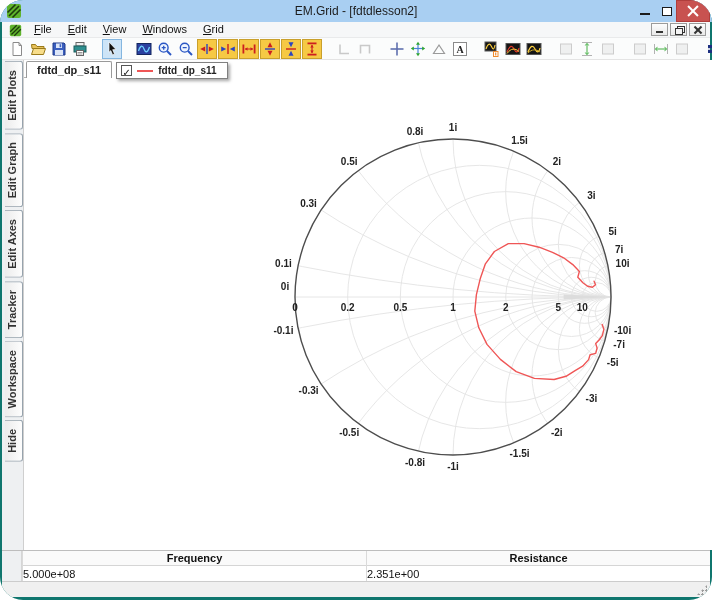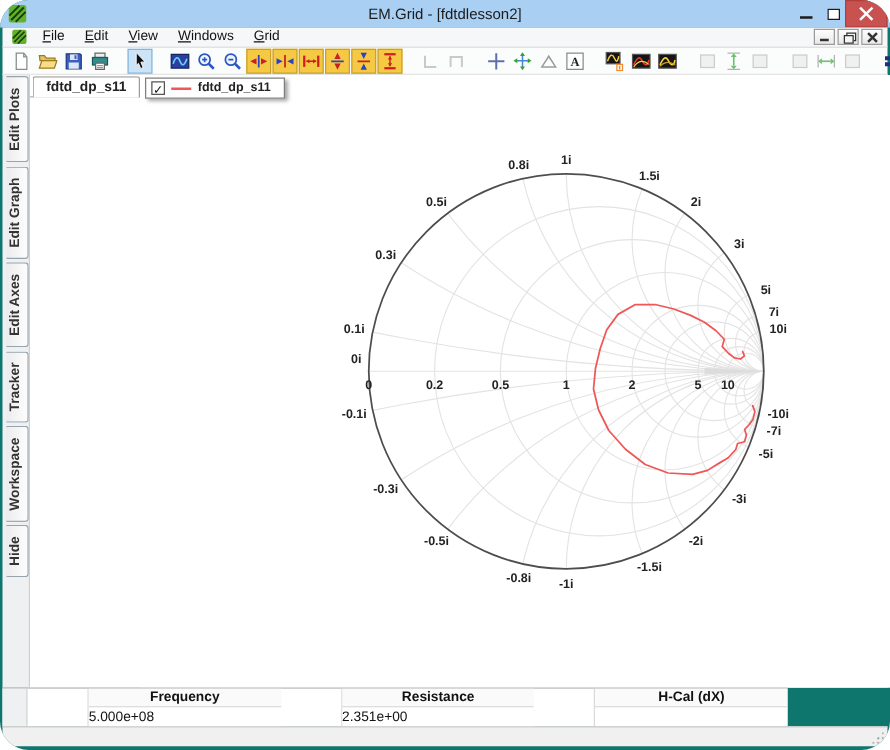--- a/index.html
+++ b/index.html
@@ -70,22 +70,22 @@
   .legend { position:absolute; left:4px; top:2px; display:flex; align-items:center; gap:5px;
             background:#fff; border:1px solid #808080; box-shadow:2px 2px 3px rgba(0,0,0,.35);
             padding:2px 10px 2px 4px; z-index:5; }
   .checkbox { width:11px; height:11px; background:#fff; border:1px solid #555; display:flex;
               align-items:center; justify-content:center; }
   .checkbox.checked .check::before { content:"✓"; font-size:10px; line-height:9px; color:#111; font-weight:700; }
   .legend-line { width:16px; height:0; border-top:2px solid #ef5656; }
   .legend-label { font-size:10px; font-weight:700; color:#222; }
 
   
-  .statusbar { position:absolute; left:2px; top:550px; width:628px; height:31px; background:#fff;
-               border-top:1px solid #bdbdbd; display:flex;gap:48px; }
+  .statusbar { position:absolute; left:2px; top:550px; width:708px; height:31px; background:#fff;
+               border-top:1px solid #bdbdbd; display:flex; }
   .status-left-pad { width:20px; background:#eef0f2; border-right:1px solid #d5d5d5; }
   .status-col { flex:1; display:flex; flex-direction:column; border-left:1px solid #dadada; }
   .status-col:first-of-type { border-left:none; }
   .status-head { height:15px; line-height:15px; text-align:center; font-size:11px; font-weight:700;
                  color:#111; background:#fafafa; border-bottom:1px solid #d5d5d5; }
   .status-val { height:16px; line-height:16px; font-size:11px; color:#111; background:#fff; }
 
   .bottomstrip { position:absolute; left:2px; top:581px; width:708px; height:16px; background:#f0f0f0;
                  border-top:1px solid #cccccc; }
   .grip { position:absolute; right:3px; bottom:2px; width:10px; height:10px;
@@ -523,23 +523,19 @@
     <div class="status-left-pad"></div>
 
   <div class="status-col">
         <div class="status-head">Frequency</div>
         <div class="status-val">5.000e+08</div>
       </div>
       <div class="status-col">
         <div class="status-head">Resistance</div>
         <div class="status-val">2.351e+00</div>
       </div>
-      <div class="status-col">
-        <div class="status-head">H-Cal (dX)</div>
-        <div class="status-val"></div>
-      </div>
     </div>
 
   <div class="bottomstrip">
     <div class="grip"></div>
   </div>
 
 </div>
 
 </body></html>

